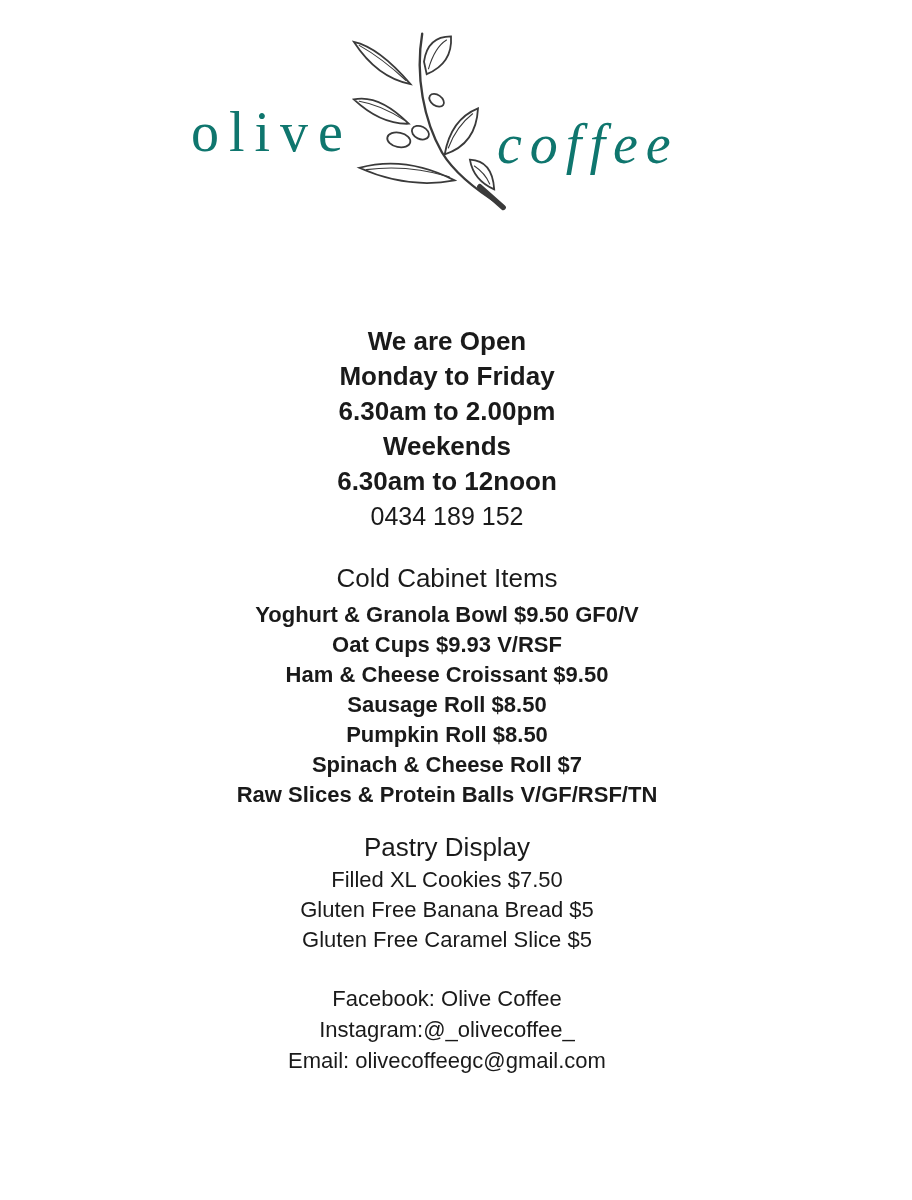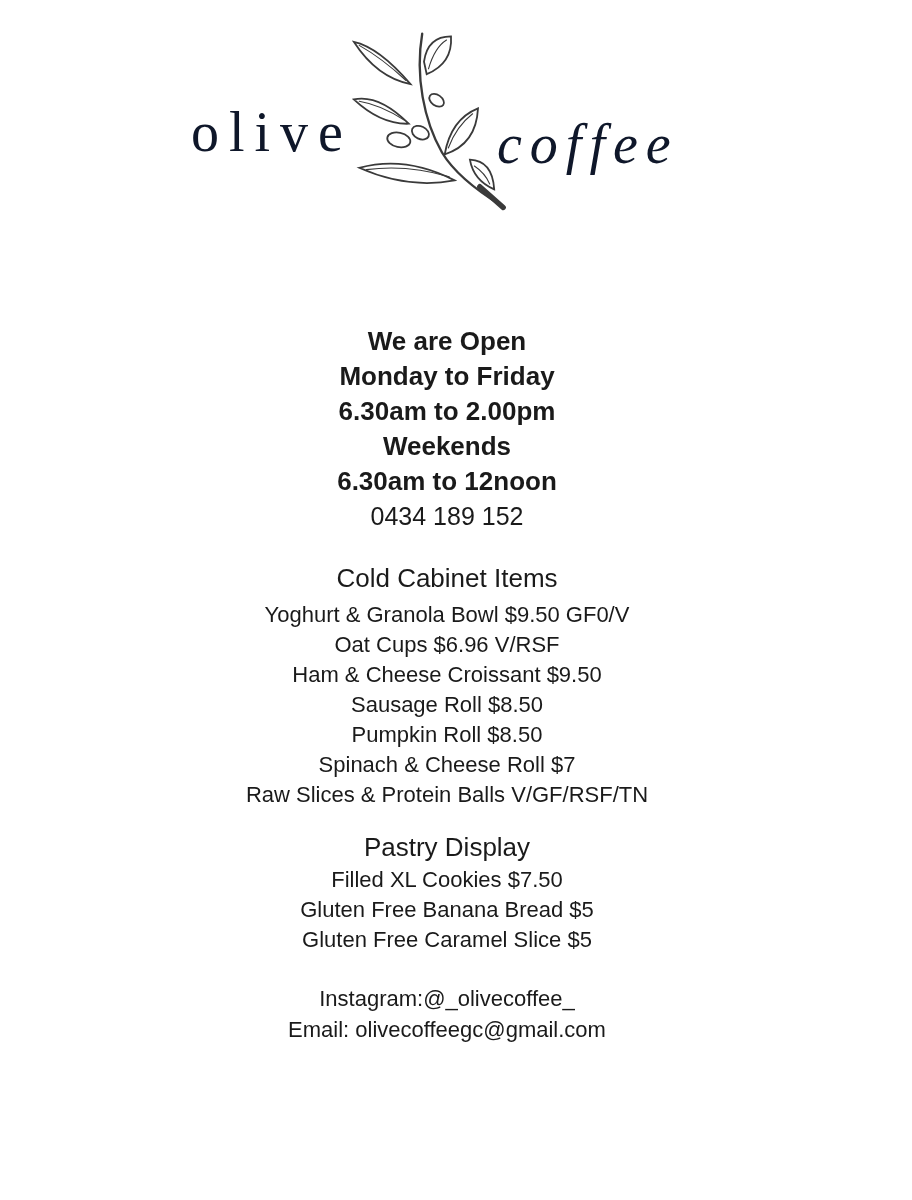--- a/index.html
+++ b/index.html
@@ -24,21 +24,21 @@
   
   .logo {
     position: relative;
     height: 232px;
   }
   .logo-word {
     position: absolute;
     font-family: "Liberation Serif", serif;
     font-size: 56px;
     line-height: 56px;
-    color: #0f172a;
+    color: #0f766e;
     white-space: nowrap;
   }
   .logo-word.olive {
     left: 191px;
     top: 104px;
     letter-spacing: 10px;
     font-style: normal;
   }
   .logo-word.coffee {
     left: 497px;
@@ -79,21 +79,21 @@
     font-size: 25px;
     line-height: 35px;
   }
   .section-title {
     font-size: 26px;
     font-weight: normal;
     line-height: 35px;
     margin: 0;
   }
   .section-cold { margin-top: 27px; }
-  .section-cold .items { margin-top: 4px; }
+  .section-cold .items { margin-top: 4px; font-weight: bold; }
   .section-pastry { margin-top: 20px; }
   .section-pastry .items { margin-top: 0; }
   .items p {
     font-size: 22px;
     line-height: 30px;
   }
   .contact {
     margin-top: 28px;
   }
   .contact p {
@@ -150,37 +150,38 @@
       <p>Weekends</p>
       <p>6.30am to 12noon</p>
     </section>
 
     <p class="phone">0434 189 152</p>
 
     <section class="section-cold">
       <h2 class="section-title">Cold Cabinet Items</h2>
       <div class="items">
         <p>Yoghurt &amp; Granola Bowl $9.50 GF0/V</p>
-        <p>Oat Cups $6.96 V/RSF</p>
+        <p>Oat Cups $9.93 V/RSF</p>
         <p>Ham &amp; Cheese Croissant $9.50</p>
         <p>Sausage Roll $8.50</p>
         <p>Pumpkin Roll $8.50</p>
         <p>Spinach &amp; Cheese Roll $7</p>
         <p>Raw Slices &amp; Protein Balls V/GF/RSF/TN</p>
       </div>
     </section>
 
     <section class="section-pastry">
       <h2 class="section-title">Pastry Display</h2>
       <div class="items">
         <p>Filled XL Cookies $7.50</p>
         <p>Gluten Free Banana Bread $5</p>
         <p>Gluten Free Caramel Slice $5</p>
       </div>
     </section>
 
     <footer class="contact">
+      <p>Facebook: Olive Coffee</p>
       <p>Instagram:@_olivecoffee_</p>
       <p>Email: olivecoffeegc@gmail.com</p>
     </footer>
 
   </div>
 </div>
 
 </body></html>

